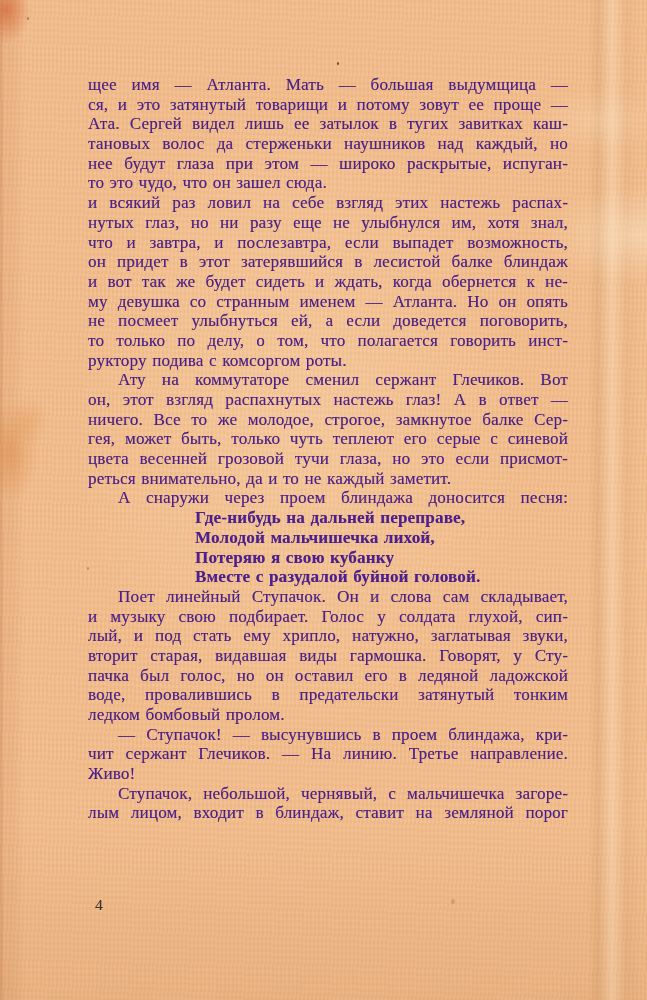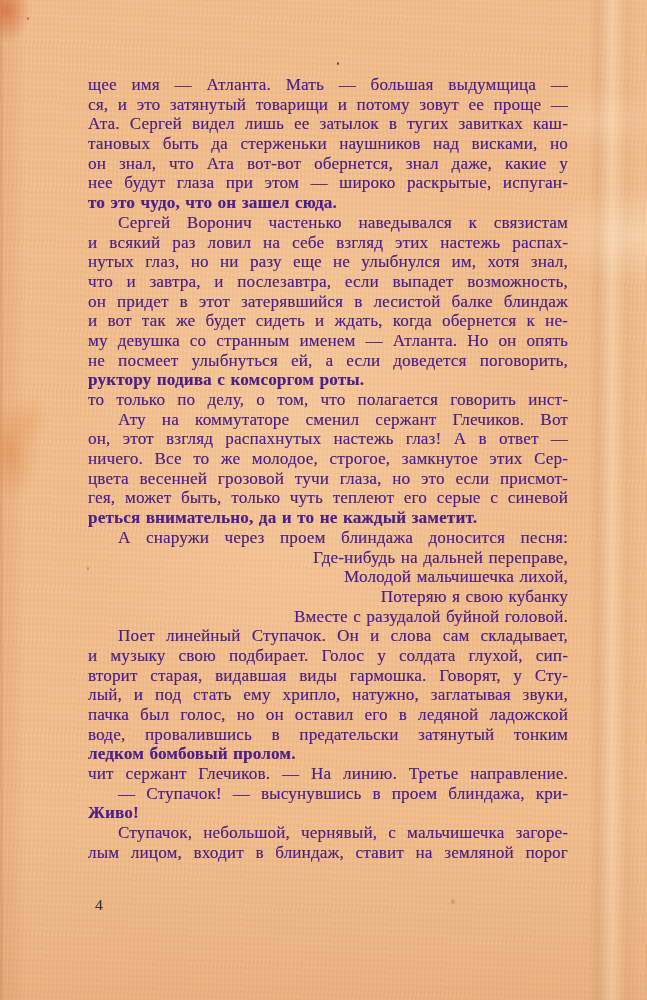--- a/index.html
+++ b/index.html
@@ -45,82 +45,81 @@
     letter-spacing: .2px;
     word-spacing: 1px;
     text-shadow: .3px .4px .5px rgba(56,46,36,.45);
   }
   .ln {
     height: 19.7px; line-height: 19.7px;
     text-align: justify; text-align-last: justify;
     white-space: nowrap; white-space: normal;
   }
   .ln.first { text-indent: 30px; }
-  .ln.end { text-align-last: left; font-weight: bold; }
+  .ln.end { text-align-last: left; }
   .vln {
     height: 19.7px; line-height: 19.7px;
     margin-left: 107px;
-    text-align: right;
+    text-align: left;
+    font-weight: bold;
   }
   .page-number {
     position: absolute; left: 95px; top: 895px;
     color: #3a332b; font-size: 15.5px; line-height: 19px;
     text-shadow: .3px .4px .5px rgba(56,46,36,.45);
   }
 </style>
 </head>
 <body>
 
 <div class="paper"></div>
 <div class="speck"></div>
 
 <div class="text-block">
 
   <div class="ln">щее имя — Атланта. Мать — большая выдумщица —</div>
   <div class="ln">ся, и это затянутый товарищи и потому зовут ее проще —</div>
   <div class="ln">Ата. Сергей видел лишь ее затылок в тугих завитках каш-</div>
-  <div class="ln">тановых быть да стерженьки наушников над висками, но</div>
-  <div class="ln">он знал, что Ата вот-вот обернется, знал даже, какие у</div>
+  <div class="ln">тановых волос да стерженьки наушников над каждый, но</div>
   <div class="ln">нее будут глаза при этом — широко раскрытые, испуган-</div>
   <div class="ln end">то это чудо, что он зашел сюда.</div>
 
-  <div class="ln first">Сергей Воронич частенько наведывался к связистам</div>
   <div class="ln">и всякий раз ловил на себе взгляд этих настежь распах-</div>
   <div class="ln">нутых глаз, но ни разу еще не улыбнулся им, хотя знал,</div>
   <div class="ln">что и завтра, и послезавтра, если выпадет возможность,</div>
   <div class="ln">он придет в этот затерявшийся в лесистой балке блиндаж</div>
   <div class="ln">и вот так же будет сидеть и ждать, когда обернется к не-</div>
   <div class="ln">му девушка со странным именем — Атланта. Но он опять</div>
   <div class="ln">не посмеет улыбнуться ей, а если доведется поговорить,</div>
+  <div class="ln">то только по делу, о том, что полагается говорить инст-</div>
   <div class="ln end">руктору подива с комсоргом роты.</div>
-  <div class="ln">то только по делу, о том, что полагается говорить инст-</div>
 
   <div class="ln first">Ату на коммутаторе сменил сержант Глечиков. Вот</div>
   <div class="ln">он, этот взгляд распахнутых настежь глаз! А в ответ —</div>
-  <div class="ln">ничего. Все то же молодое, строгое, замкнутое этих Сер-</div>
+  <div class="ln">ничего. Все то же молодое, строгое, замкнутое балке Сер-</div>
+  <div class="ln">гея, может быть, только чуть теплеют его серые с синевой</div>
   <div class="ln">цвета весенней грозовой тучи глаза, но это если присмот-</div>
-  <div class="ln">гея, может быть, только чуть теплеют его серые с синевой</div>
   <div class="ln end">реться внимательно, да и то не каждый заметит.</div>
 
   <div class="ln first">А снаружи через проем блиндажа доносится песня:</div>
 
   <div class="vln">Где-нибудь на дальней переправе,</div>
   <div class="vln">Молодой мальчишечка лихой,</div>
   <div class="vln">Потеряю я свою кубанку</div>
   <div class="vln">Вместе с разудалой буйной головой.</div>
 
   <div class="ln first">Поет линейный Ступачок. Он и слова сам складывает,</div>
   <div class="ln">и музыку свою подбирает. Голос у солдата глухой, сип-</div>
+  <div class="ln">лый, и под стать ему хрипло, натужно, заглатывая звуки,</div>
   <div class="ln">вторит старая, видавшая виды гармошка. Говорят, у Сту-</div>
-  <div class="ln">лый, и под стать ему хрипло, натужно, заглатывая звуки,</div>
   <div class="ln">пачка был голос, но он оставил его в ледяной ладожской</div>
   <div class="ln">воде, провалившись в предательски затянутый тонким</div>
   <div class="ln end">ледком бомбовый пролом.</div>
 
+  <div class="ln first">— Ступачок! — высунувшись в проем блиндажа, кри-</div>
   <div class="ln">чит сержант Глечиков. — На линию. Третье направление.</div>
-  <div class="ln first">— Ступачок! — высунувшись в проем блиндажа, кри-</div>
   <div class="ln end">Живо!</div>
 
   <div class="ln first">Ступачок, небольшой, чернявый, с мальчишечка загоре-</div>
   <div class="ln">лым лицом, входит в блиндаж, ставит на земляной порог</div>
 </div>
 
 <div class="page-number">4</div>
 
 </body></html>

